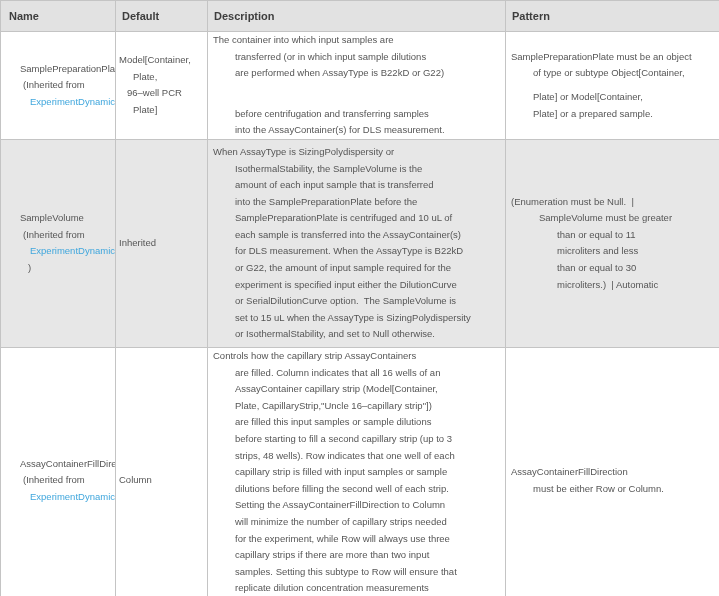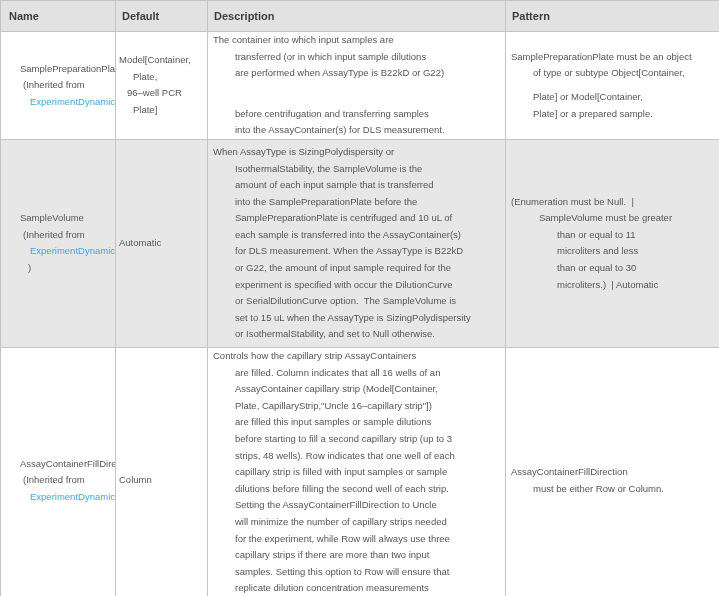--- a/index.html
+++ b/index.html
@@ -94,33 +94,33 @@
       </tr>
 
       <tr class="r2 shaded">
         <td class="name-cell">
           <div class="nm">SampleVolume</div>
           <div class="inh">(Inherited from</div>
           <div class="lnk">ExperimentDynamicLightScattering</div>
           <div class="paren">)</div>
         </td>
         <td class="default-cell">
-          <div>Automatic</div>
+          <div>Inherited</div>
         </td>
         <td class="desc-cell">
           <div>
               <div class="line" style="padding-left: 0px;">When AssayType is SizingPolydispersity or</div>
               <div class="line" style="padding-left: 22px;">IsothermalStability, the SampleVolume is the</div>
               <div class="line" style="padding-left: 22px;">amount of each input sample that is transferred</div>
               <div class="line" style="padding-left: 22px;">into the SamplePreparationPlate before the</div>
               <div class="line" style="padding-left: 22px;">SamplePreparationPlate is centrifuged and 10 uL of</div>
               <div class="line" style="padding-left: 22px;">each sample is transferred into the AssayContainer(s)</div>
               <div class="line" style="padding-left: 22px;">for DLS measurement. When the AssayType is B22kD</div>
               <div class="line" style="padding-left: 22px;">or G22, the amount of input sample required for the</div>
-              <div class="line" style="padding-left: 22px;">experiment is specified with occur the DilutionCurve</div>
+              <div class="line" style="padding-left: 22px;">experiment is specified input either the DilutionCurve</div>
               <div class="line" style="padding-left: 22px;">or SerialDilutionCurve option.  The SampleVolume is</div>
               <div class="line" style="padding-left: 22px;">set to 15 uL when the AssayType is SizingPolydispersity</div>
               <div class="line" style="padding-left: 22px;">or IsothermalStability, and set to Null otherwise.</div>
             </div>
         </td>
         <td class="pattern-cell">
           <div>
               <div class="line" style="padding-left: 0px;">(Enumeration must be Null.  |</div>
               <div class="line" style="padding-left: 28px;">SampleVolume must be greater</div>
               <div class="line" style="padding-left: 46px;">than or equal to 11</div>
@@ -144,25 +144,25 @@
           <div>
               <div class="line" style="padding-left: 0px;">Controls how the capillary strip AssayContainers</div>
               <div class="line" style="padding-left: 22px;">are filled. Column indicates that all 16 wells of an</div>
               <div class="line" style="padding-left: 22px;">AssayContainer capillary strip (Model[Container,</div>
               <div class="line" style="padding-left: 22px;">Plate, CapillaryStrip,"Uncle 16–capillary strip"])</div>
               <div class="line" style="padding-left: 22px;">are filled this input samples or sample dilutions</div>
               <div class="line" style="padding-left: 22px;">before starting to fill a second capillary strip (up to 3</div>
               <div class="line" style="padding-left: 22px;">strips, 48 wells). Row indicates that one well of each</div>
               <div class="line" style="padding-left: 22px;">capillary strip is filled with input samples or sample</div>
               <div class="line" style="padding-left: 22px;">dilutions before filling the second well of each strip.</div>
-              <div class="line" style="padding-left: 22px;">Setting the AssayContainerFillDirection to Uncle</div>
+              <div class="line" style="padding-left: 22px;">Setting the AssayContainerFillDirection to Column</div>
               <div class="line" style="padding-left: 22px;">will minimize the number of capillary strips needed</div>
               <div class="line" style="padding-left: 22px;">for the experiment, while Row will always use three</div>
               <div class="line" style="padding-left: 22px;">capillary strips if there are more than two input</div>
-              <div class="line" style="padding-left: 22px;">samples. Setting this option to Row will ensure that</div>
+              <div class="line" style="padding-left: 22px;">samples. Setting this subtype to Row will ensure that</div>
               <div class="line" style="padding-left: 22px;">replicate dilution concentration measurements</div>
               <div class="line" style="padding-left: 22px;">in B22kD or G22 occur in separate capillary strips.</div>
             </div>
         </td>
         <td class="pattern-cell">
           <div>
               <div class="line" style="padding-left: 0px;">AssayContainerFillDirection</div>
               <div class="line" style="padding-left: 22px;">must be either Row or Column.</div>
             </div>
         </td>

